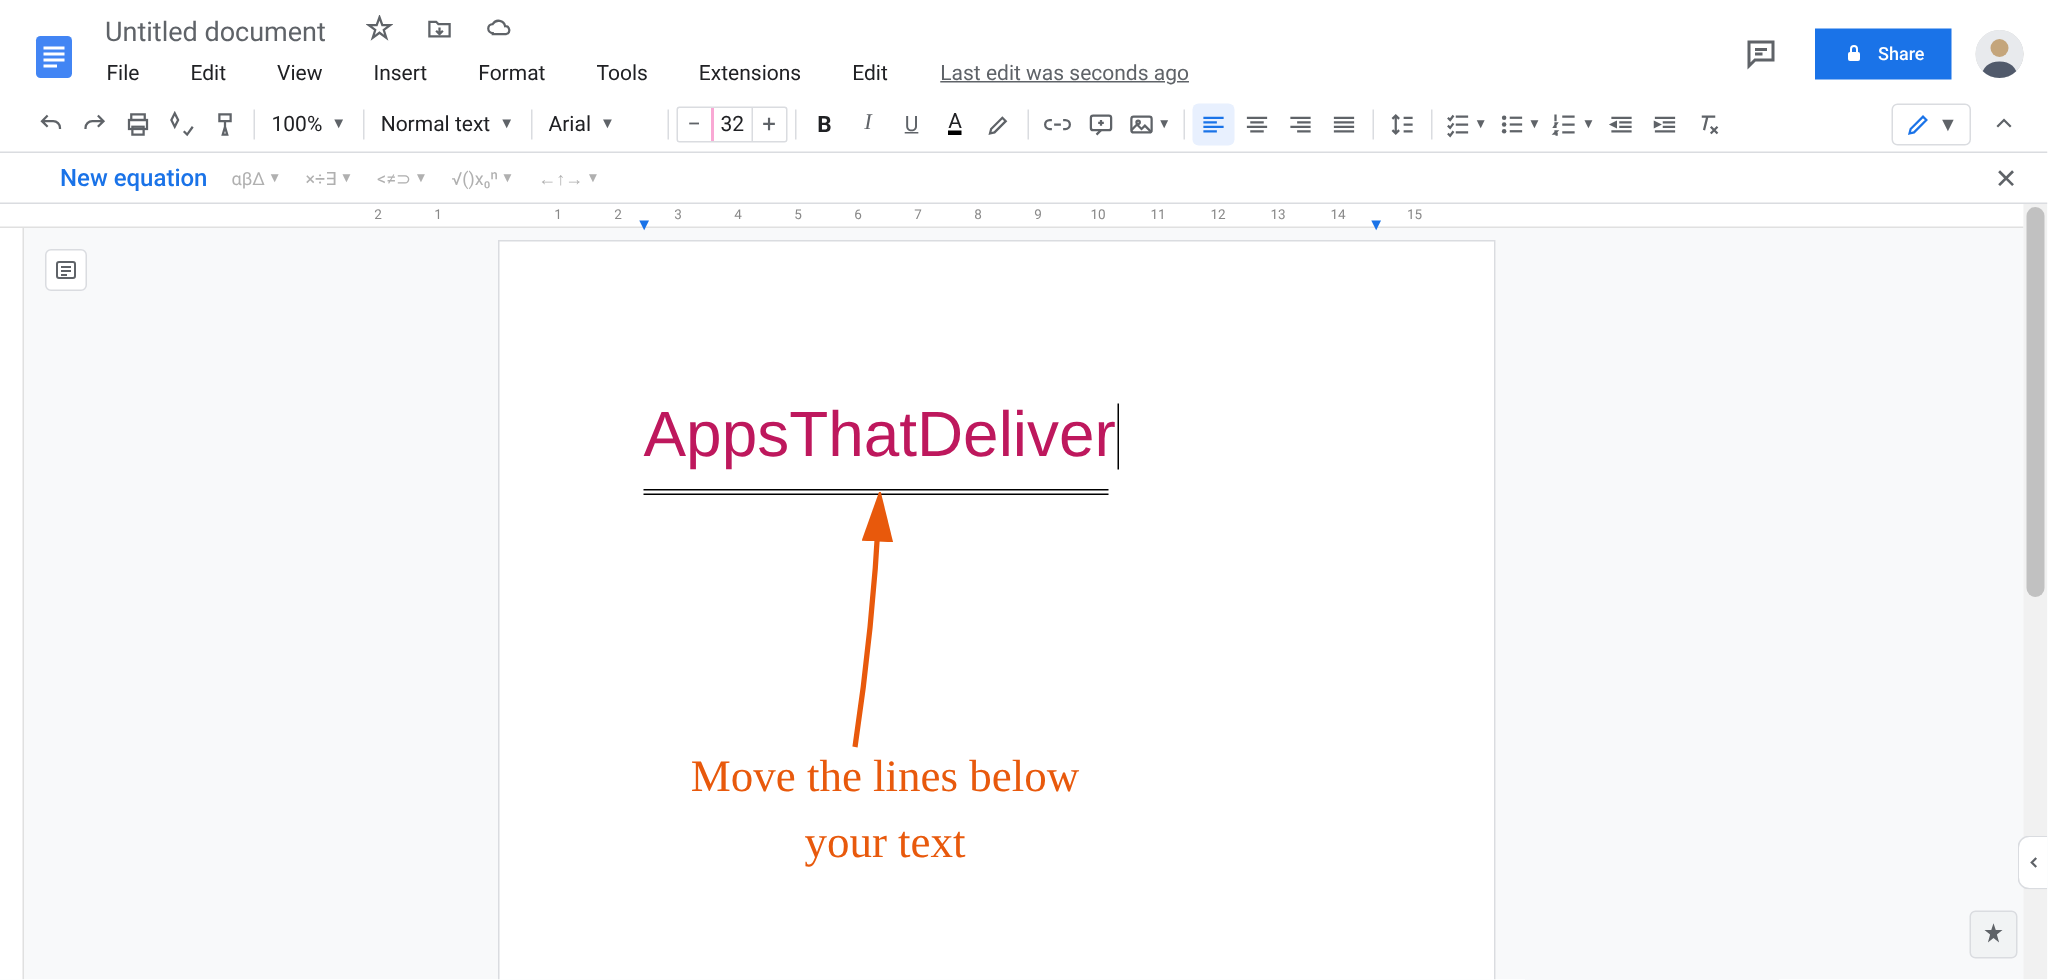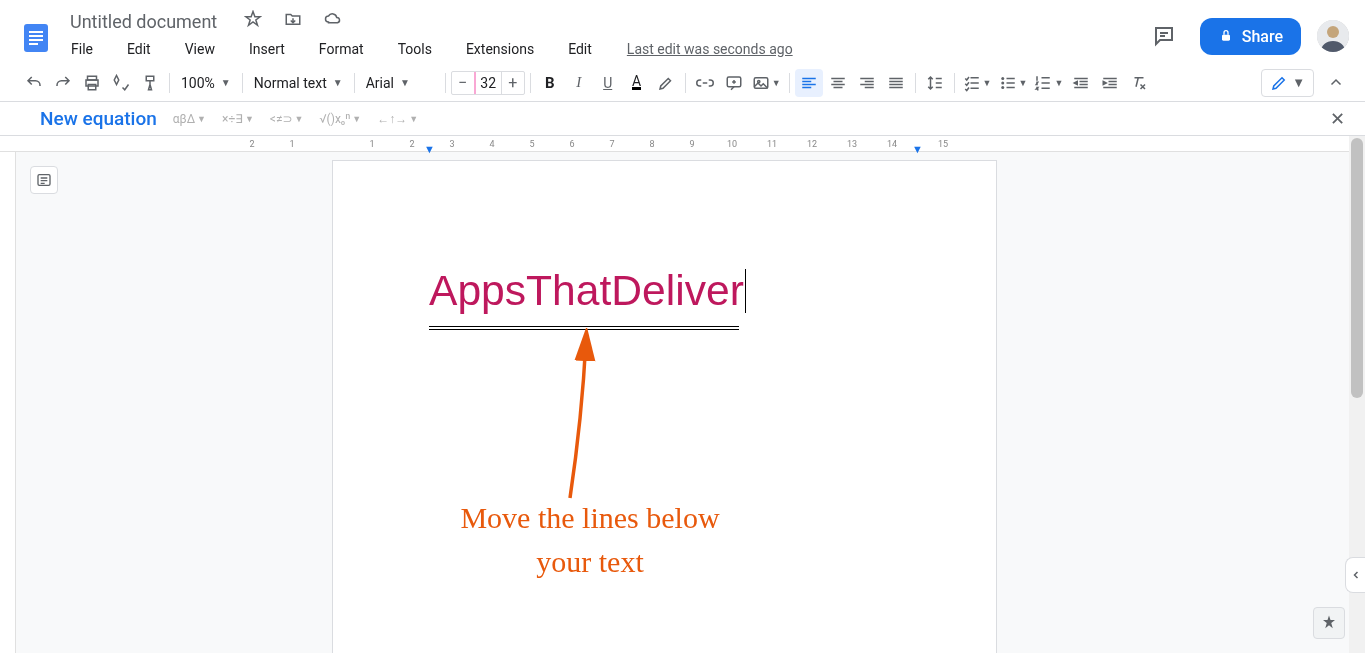--- a/index.html
+++ b/index.html
@@ -12,40 +12,40 @@
 .logo { width: 36px; height: 36px; }
 .title-col { display: flex; flex-direction: column; flex: 1; }
 .title-row { display: flex; align-items: flex-start; gap: 20px; height: 24px; }
 .doc-title { font-size: 18px; color: #5f6368; padding: 2px 6px; border-radius: 4px; }
 .title-icn { color: #5f6368; width: 20px; height: 20px; display: flex; align-items: center; justify-content: center; cursor: pointer; }
 .menu-row { display: flex; align-items: center; gap: 20px; height: 28px; margin-top: 2px; }
 .menu-item { padding: 4px 7px; color: #202124; font-size: 14px; cursor: pointer; border-radius: 4px; }
 .last-edit { margin-left: 8px; color: #5f6368; font-size: 14px; text-decoration: underline; cursor: pointer; }
 .header-right { display: flex; align-items: center; gap: 16px; margin-left: auto; }
 .comment-btn { width: 40px; height: 40px; display: flex; align-items: center; justify-content: center; color: #5f6368; cursor: pointer; border-radius: 50%; }
-.share-btn { display: flex; align-items: center; gap: 8px; background: #1a73e8; color: #fff; padding: 9px 18px; border-radius: 12px; font-weight: 500; font-size: 16px; cursor: pointer; }
+.share-btn { display: flex; align-items: center; gap: 8px; background: #1a73e8; color: #fff; padding: 9px 18px; border-radius: 0; font-weight: 500; font-size: 12px; cursor: pointer; }
 .avatar { width: 32px; height: 32px; border-radius: 50%; background: linear-gradient(135deg,#ddd,#bbb); overflow: hidden; cursor: pointer; }
 
 
 .toolbar { display: flex; align-items: center; height: 38px; padding: 0 20px; border-bottom: 1px solid #dadce0; gap: 1px; }
 .tb-btn { min-width: 28px; height: 28px; display: flex; align-items: center; justify-content: center; color: #5f6368; cursor: pointer; border-radius: 4px; padding: 0 3px; }
 .tb-sep { width: 1px; height: 20px; background: #dadce0; margin: 0 4px; }
 .tb-combo { display: flex; align-items: center; height: 26px; padding: 0 6px; color: #202124; font-size: 14px; cursor: pointer; gap: 6px; }
 .tb-combo .caret { color: #5f6368; font-size: 10px; }
 .fontsize-box { display: flex; align-items: center; border: 1px solid #dadce0; border-radius: 2px; height: 24px; }
 .fs-btn { width: 22px; height: 22px; display: flex; align-items: center; justify-content: center; color: #5f6368; cursor: pointer; font-size: 16px; }
 .fs-val { width: 28px; text-align: center; font-size: 14px; color: #202124; border-left: 2px solid #f9a8d4; border-right: 1px solid #dadce0; height: 22px; line-height: 22px; }
 .tb-spacer { flex: 1; }
 .tb-active { background: #e8f0fe; color: #1a73e8; }
 .tb-editing { display: flex; align-items: center; gap: 4px; border: 1px solid #dadce0; border-radius: 4px; padding: 4px 8px; color: #1a73e8; cursor: pointer; }
 .collapse { cursor: pointer; color: #5f6368; margin-left: 12px; }
 
 
 .eqbar { display: flex; align-items: center; height: 34px; padding: 0 20px; border-bottom: 1px solid #dadce0; gap: 16px; }
-.eq-new { color: #1a73e8; font-weight: 500; font-size: 19px; cursor: pointer; padding-left: 20px; }
+.eq-new { color: #1a73e8; font-weight: 500; font-size: 16px; cursor: pointer; padding-left: 20px; }
 .eq-grp { display: flex; align-items: center; gap: 2px; color: #b0b0b0; font-size: 12px; cursor: pointer; }
 .eq-close { margin-left: auto; color: #5f6368; cursor: pointer; font-size: 18px; }
 
 
 .canvas-wrap { flex: 1; background: #f8f9fa; position: relative; overflow: hidden; }
 .outline-btn { position: absolute; left: 30px; top: 30px; width: 28px; height: 28px; border: 1px solid #dadce0; border-radius: 4px; background: #fff; display: flex; align-items: center; justify-content: center; color: #5f6368; cursor: pointer; }
 .ruler-h { position: absolute; top: 0; left: 0; right: 16px; height: 16px; background: #fff; border-bottom: 1px solid #e0e0e0; }
 .ruler-v { position: absolute; top: 0; left: 0; width: 16px; bottom: 0; background: #fff; border-right: 1px solid #e0e0e0; }
 .ruler-ticks { position: absolute; left: 332px; right: 40px; top: 0; height: 16px; font-size: 9px; color: #888; display: flex; align-items: center; }
 .tick { position: absolute; transform: translateX(-50%); }

